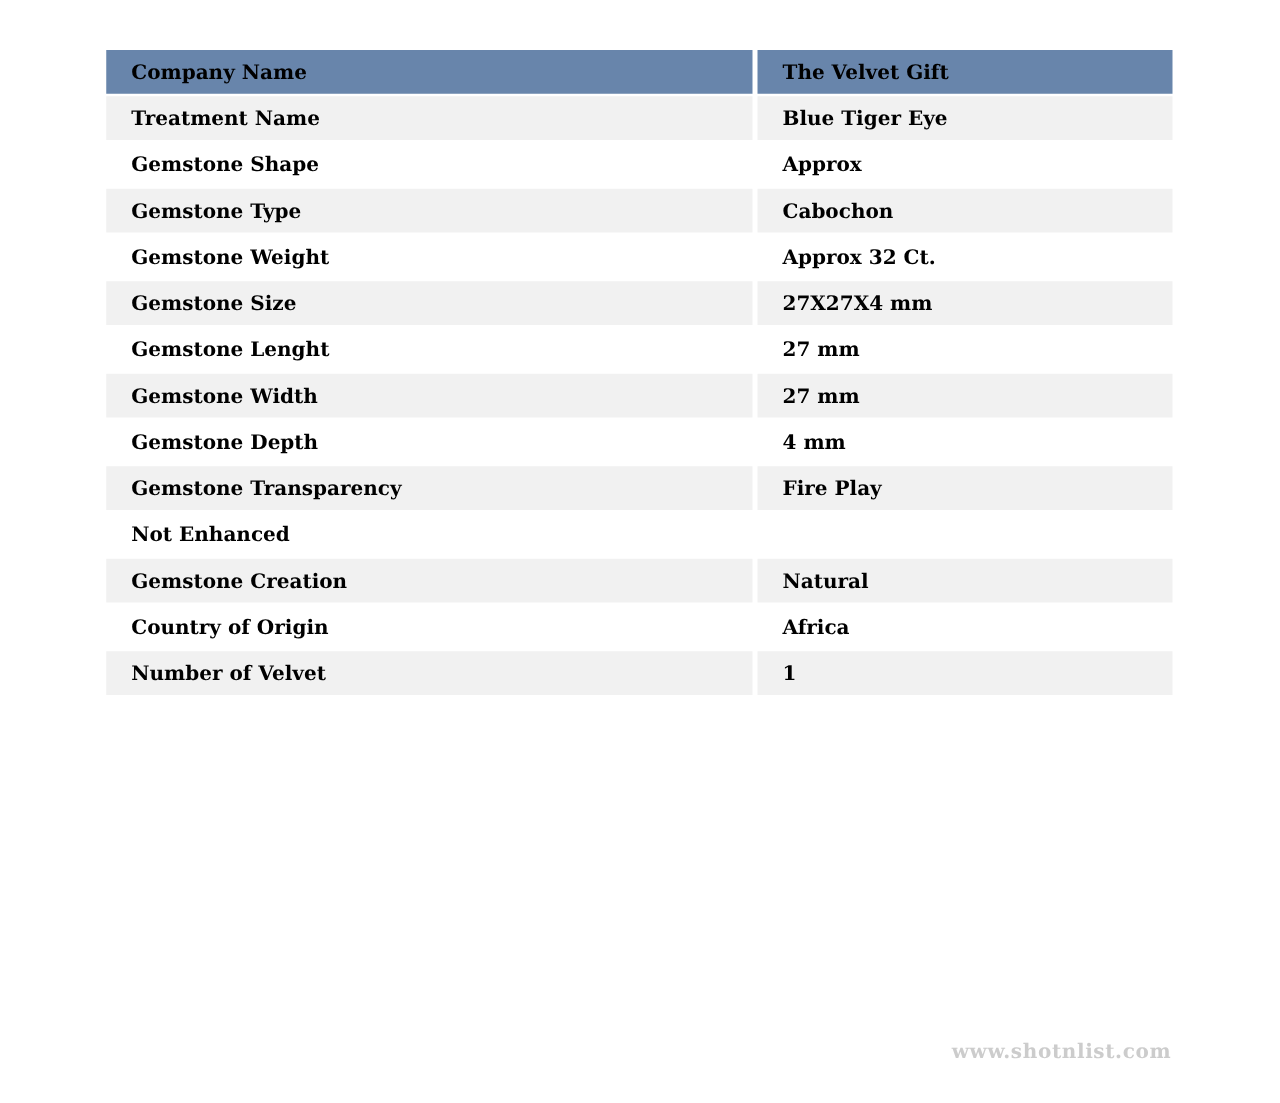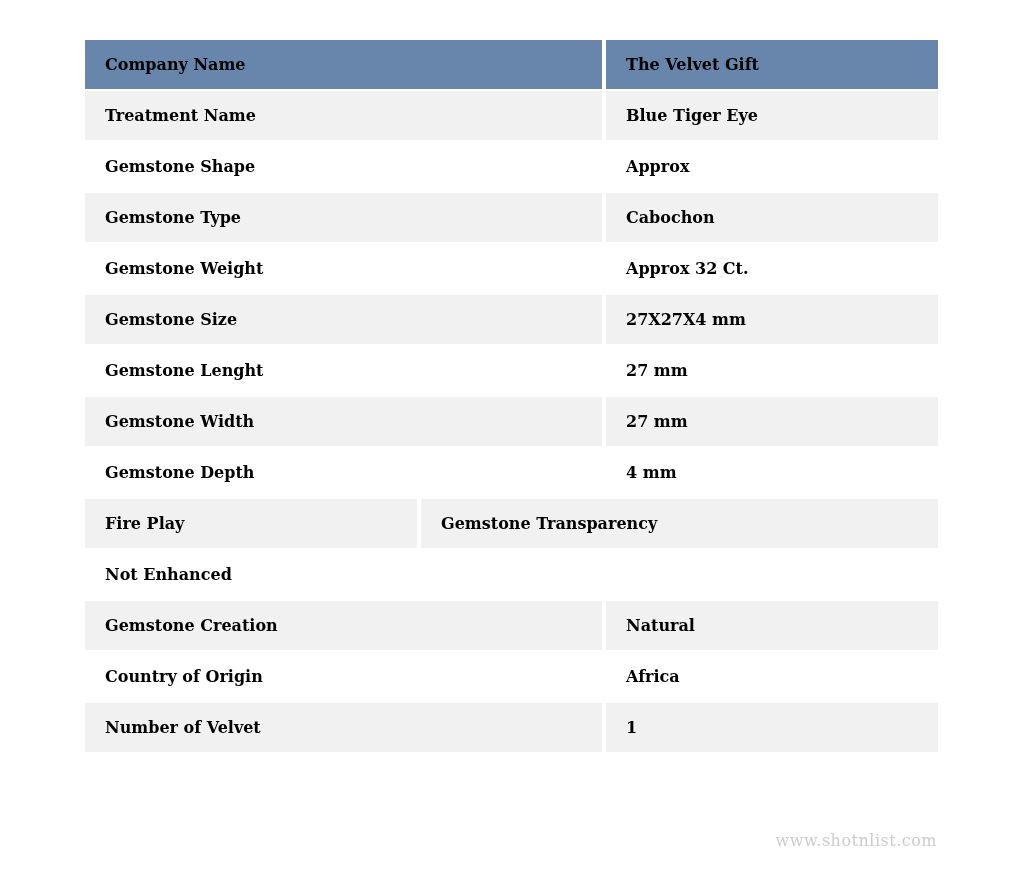--- a/index.html
+++ b/index.html
@@ -30,41 +30,41 @@
     left: 85px;
     top: 40px;
     width: 853px;
     display: flex;
     flex-direction: column;
     gap: 2px;
   }
   .row {
     display: flex;
     gap: 4px;
-    height: 49px;
+    height: 35px;
   }
   .cell {
     display: flex;
     align-items: center;
     padding-left: 20px;
     padding-right: 10px;
     font-weight: bold;
     font-size: 16px;
     color: var(--text-color);
     background: var(--row-bg);
   }
   .cell.label { width: 517px; flex: 0 0 517px; }
   .cell.value { flex: 1; }
   .row.header .cell { background: var(--header-bg); }
   .spec-table .row:not(.header):nth-child(even) .cell { background: var(--row-alt-bg); }
   .watermark {
     position: absolute;
     top: 831px;
     right: 87px;
-    font-weight: normal;
+    font-weight: bold;
     font-size: 16px;
     letter-spacing: 0.5px;
     color: var(--watermark-color);
   }
 </style>
 </head>
 <body>
 
 <div class="page">
   <div class="spec-table">
@@ -109,22 +109,22 @@
       <div class="cell label">Gemstone Width</div>
       <div class="cell value">27 mm</div>
     </div>
 
     <div class="row">
       <div class="cell label">Gemstone Depth</div>
       <div class="cell value">4 mm</div>
     </div>
 
     <div class="row">
+      <div class="cell label">Gemstone Transparency</div>
       <div class="cell value">Fire Play</div>
-      <div class="cell label">Gemstone Transparency</div>
     </div>
 
     <div class="row">
       <div class="cell value">Not Enhanced</div>
     </div>
 
     <div class="row">
       <div class="cell label">Gemstone Creation</div>
       <div class="cell value">Natural</div>
     </div>

